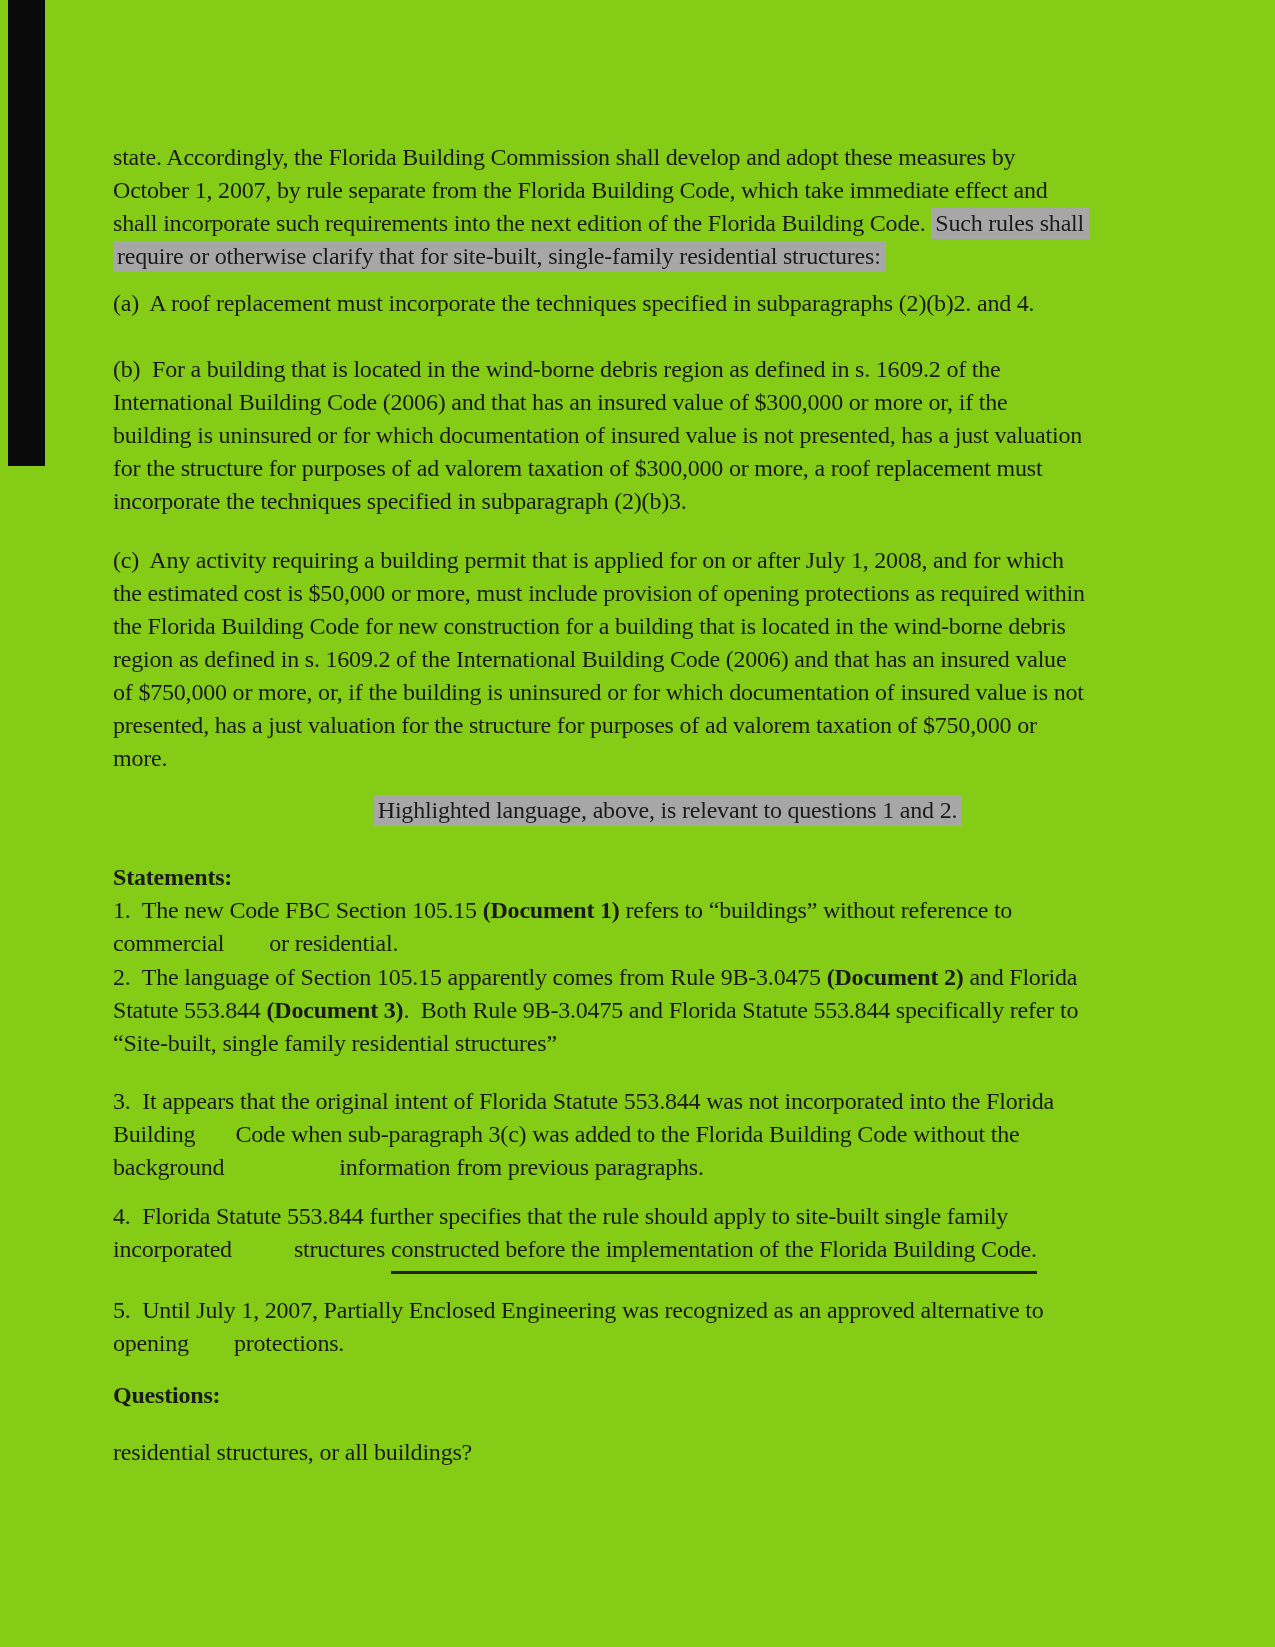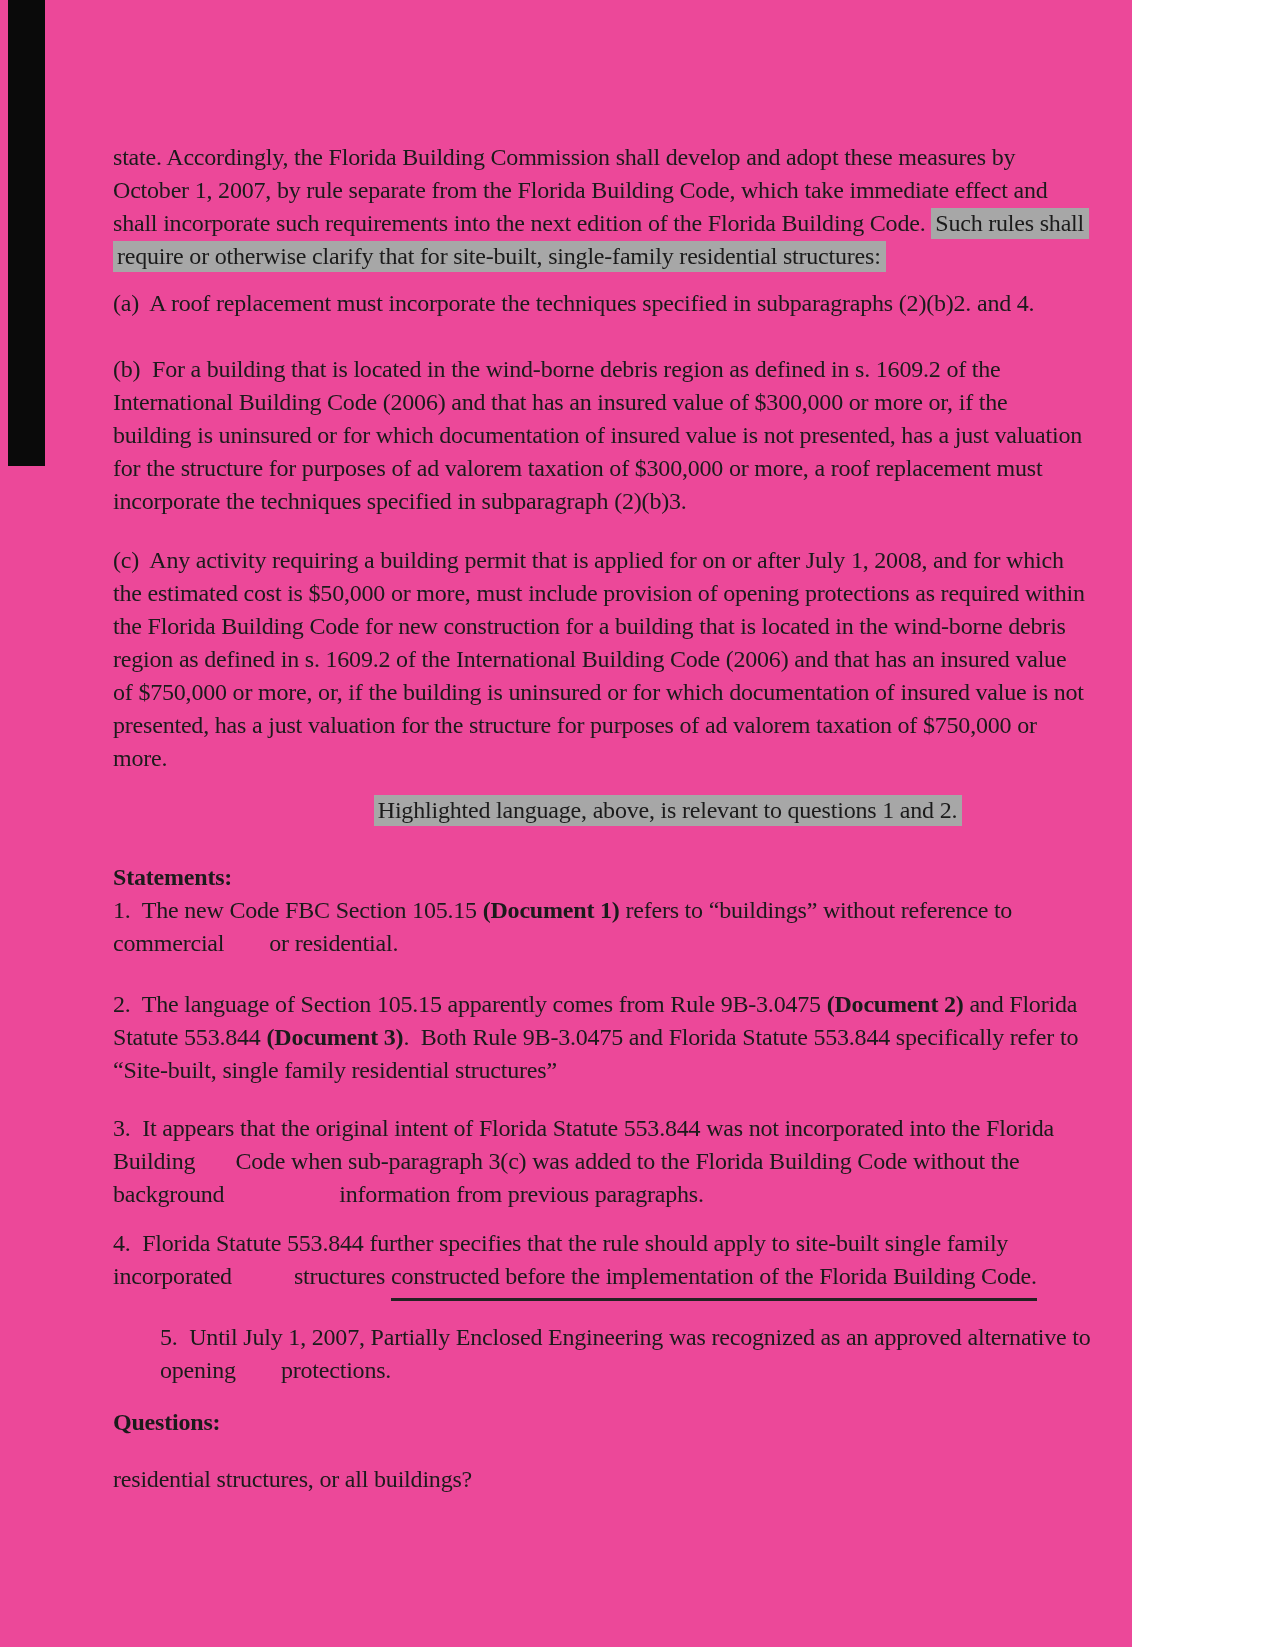--- a/index.html
+++ b/index.html
@@ -2,23 +2,23 @@
 <html><head>
 <meta charset="utf-8">
 <style>
   html, body {
     margin: 0;
     padding: 0;
     background: #ffffff;
   }
   .page {
     position: relative;
-    width: 1132px;
+    width: 1275px;
     height: 1647px;
-    background: #ec4899;
+    background: #84cc16;
     overflow: hidden;
     font-family: "Liberation Serif", "DejaVu Serif", serif;
     color: #1b1b1b;
   }
   .scan-bar {
     position: absolute;
     left: 8px;
     top: 0;
     width: 37px;
     height: 466px;
@@ -49,24 +49,24 @@
   .tab-gap { display: inline-block; height: 1px; }
 
   
   .b-intro              { margin-top: 0; }
   .b-para-a             { margin-top: 14px; }
   .b-para-b             { margin-top: 33px; }
   .b-para-c             { margin-top: 26px; }
   .b-highlight-note     { margin-top: 19px; text-align: center; }
   .b-statements-heading { margin-top: 34px; }
   .b-statement-1        { margin-top: 0; }
-  .b-statement-2        { margin-top: 28px; }
+  .b-statement-2        { margin-top: 1px; }
   .b-statement-3        { margin-top: 25px; }
   .b-statement-4        { margin-top: 16px; }
-  .b-statement-5        { margin-top: 28px; margin-left: 47px; }
+  .b-statement-5        { margin-top: 28px; }
   .b-questions-heading  { margin-top: 19px; }
   .b-question-1         { margin-top: 24px; }
 </style>
 </head>
 <body>
 
 <div class="page">
   <div class="scan-bar"></div>
   <div class="content" id="doc-content">
       <div class="block b-intro">

